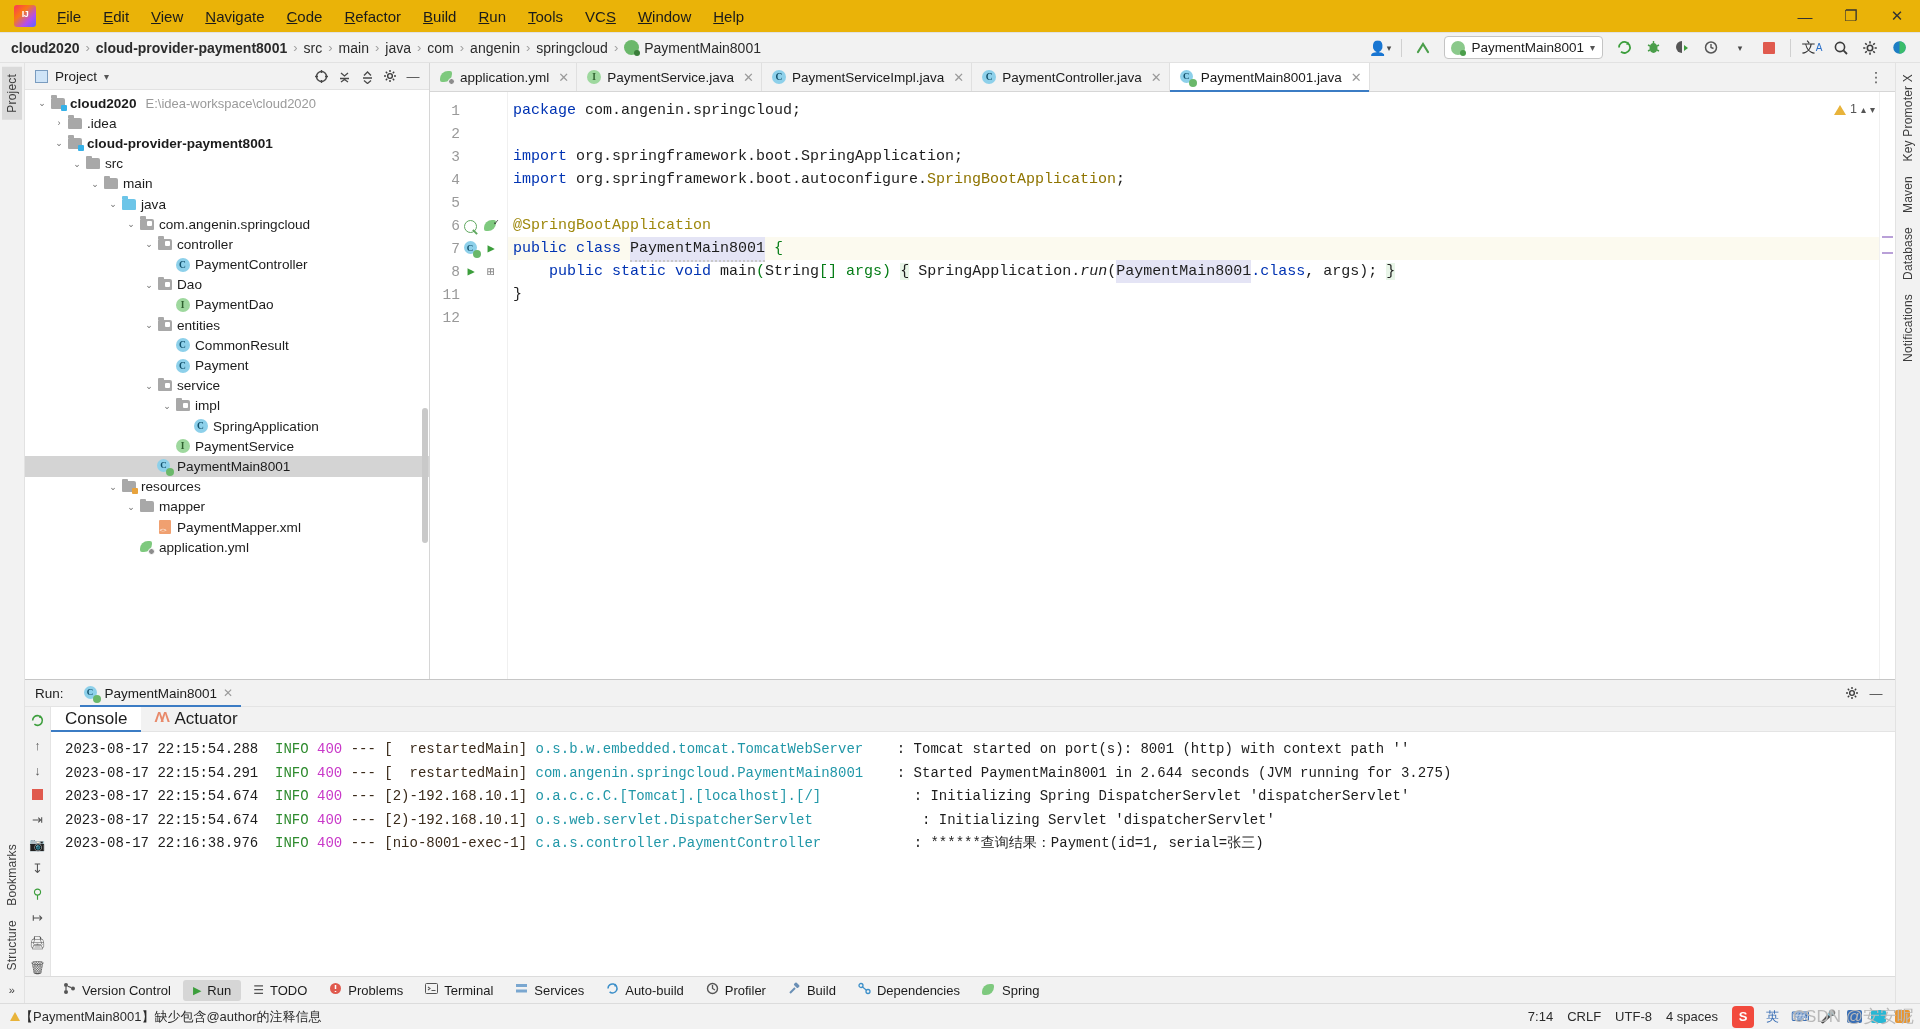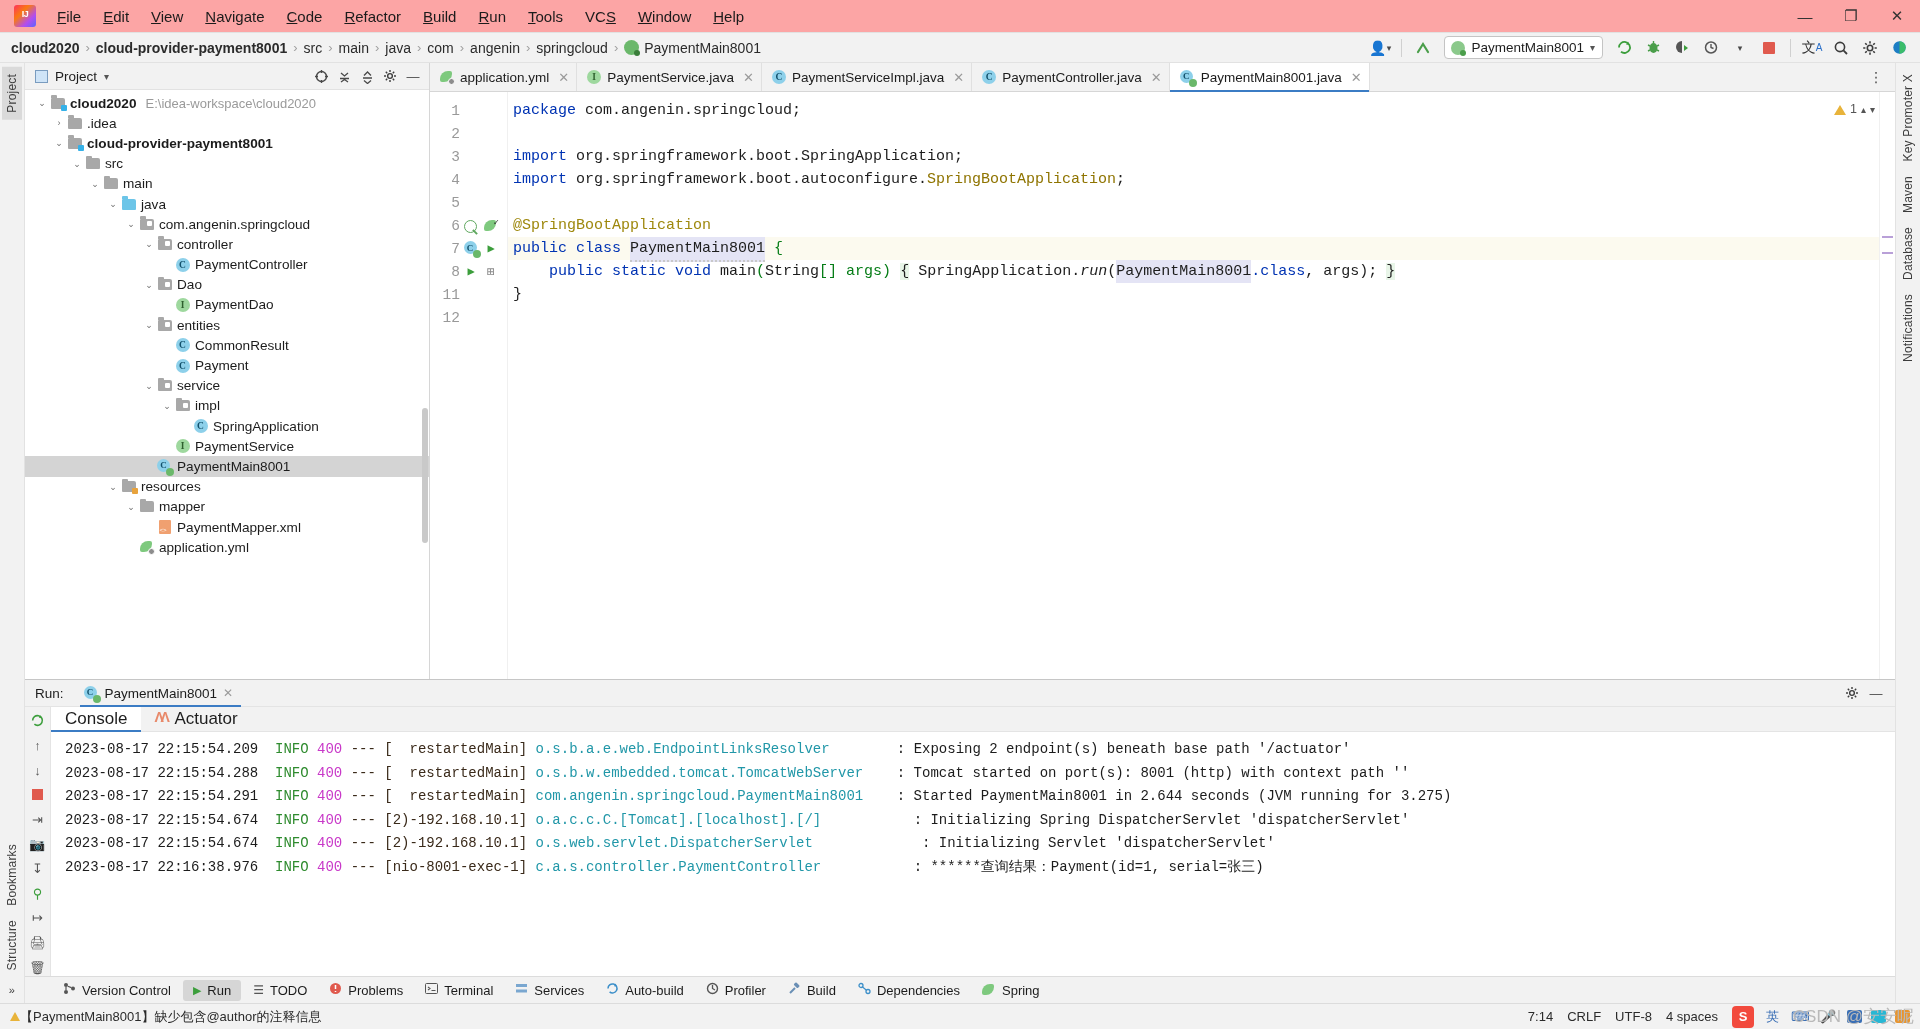--- a/index.html
+++ b/index.html
@@ -9,21 +9,21 @@
     background: #f2f2f2;
     font-family: "Liberation Sans", sans-serif;
     font-size: 13px;
     color: #1d1d1d;
     -webkit-font-smoothing: antialiased;
   }
   .app { position: relative; width: 1920px; height: 1029px; display: flex; flex-direction: column; }
 
   
   .titlebar {
-    height: 33px; background: #fca5a5; display: flex; align-items: center;
+    height: 33px; background: #eab308; display: flex; align-items: center;
     border-bottom: 1px solid #e2e2e2; flex: 0 0 33px; position: relative;
   }
   .ij-logo {
     width: 22px; height: 22px; margin: 0 10px 0 14px; border-radius: 3px;
     background: linear-gradient(135deg,#fe315d 0%,#f97a12 35%,#b24df0 70%,#5867fe 100%);
     position: relative; flex: 0 0 22px;
   }
   .ij-logo::after{
     content:"IJ"; position:absolute; left:0; right:0; top:4px;
     font-size:9px; font-weight:bold; color:#fff; text-align:center;
@@ -804,21 +804,20 @@
               <div class="subtab active">
                 <span>Console</span>
               </div>
               <div class="subtab">
                 <span class="actuator-ico"></span>
                 <span>Actuator</span>
               </div>
             </div>
 
             <div class="console">
-              <div class="logline"><span class="l-ts">2023-08-17 22:15:54.209</span>  <span class="l-info">INFO</span> <span class="l-pid">400</span> <span class="l-th">---</span> <span class="l-th">[  restartedMain]</span> <span class="l-logger">o.s.b.a.e.web.EndpointLinksResolver</span>        <span class="l-msg">: Exposing 2 endpoint(s) beneath base path '/actuator'</span></div>
               <div class="logline"><span class="l-ts">2023-08-17 22:15:54.288</span>  <span class="l-info">INFO</span> <span class="l-pid">400</span> <span class="l-th">---</span> <span class="l-th">[  restartedMain]</span> <span class="l-logger">o.s.b.w.embedded.tomcat.TomcatWebServer</span>    <span class="l-msg">: Tomcat started on port(s): 8001 (http) with context path ''</span></div>
               <div class="logline"><span class="l-ts">2023-08-17 22:15:54.291</span>  <span class="l-info">INFO</span> <span class="l-pid">400</span> <span class="l-th">---</span> <span class="l-th">[  restartedMain]</span> <span class="l-logger">com.angenin.springcloud.PaymentMain8001</span>    <span class="l-msg">: Started PaymentMain8001 in 2.644 seconds (JVM running for 3.275)</span></div>
               <div class="logline"><span class="l-ts">2023-08-17 22:15:54.674</span>  <span class="l-info">INFO</span> <span class="l-pid">400</span> <span class="l-th">---</span> <span class="l-th">[2)-192.168.10.1]</span> <span class="l-logger">o.a.c.c.C.[Tomcat].[localhost].[/]</span>           <span class="l-msg">: Initializing Spring DispatcherServlet 'dispatcherServlet'</span></div>
               <div class="logline"><span class="l-ts">2023-08-17 22:15:54.674</span>  <span class="l-info">INFO</span> <span class="l-pid">400</span> <span class="l-th">---</span> <span class="l-th">[2)-192.168.10.1]</span> <span class="l-logger">o.s.web.servlet.DispatcherServlet</span>             <span class="l-msg">: Initializing Servlet 'dispatcherServlet'</span></div>
               <div class="logline"><span class="l-ts">2023-08-17 22:16:38.976</span>  <span class="l-info">INFO</span> <span class="l-pid">400</span> <span class="l-th">---</span> <span class="l-th">[nio-8001-exec-1]</span> <span class="l-logger">c.a.s.controller.PaymentController</span>           <span class="l-msg">: ******查询结果：Payment(id=1, serial=张三)</span></div>
             </div>
           </div>
         </div>
       </div>
 

